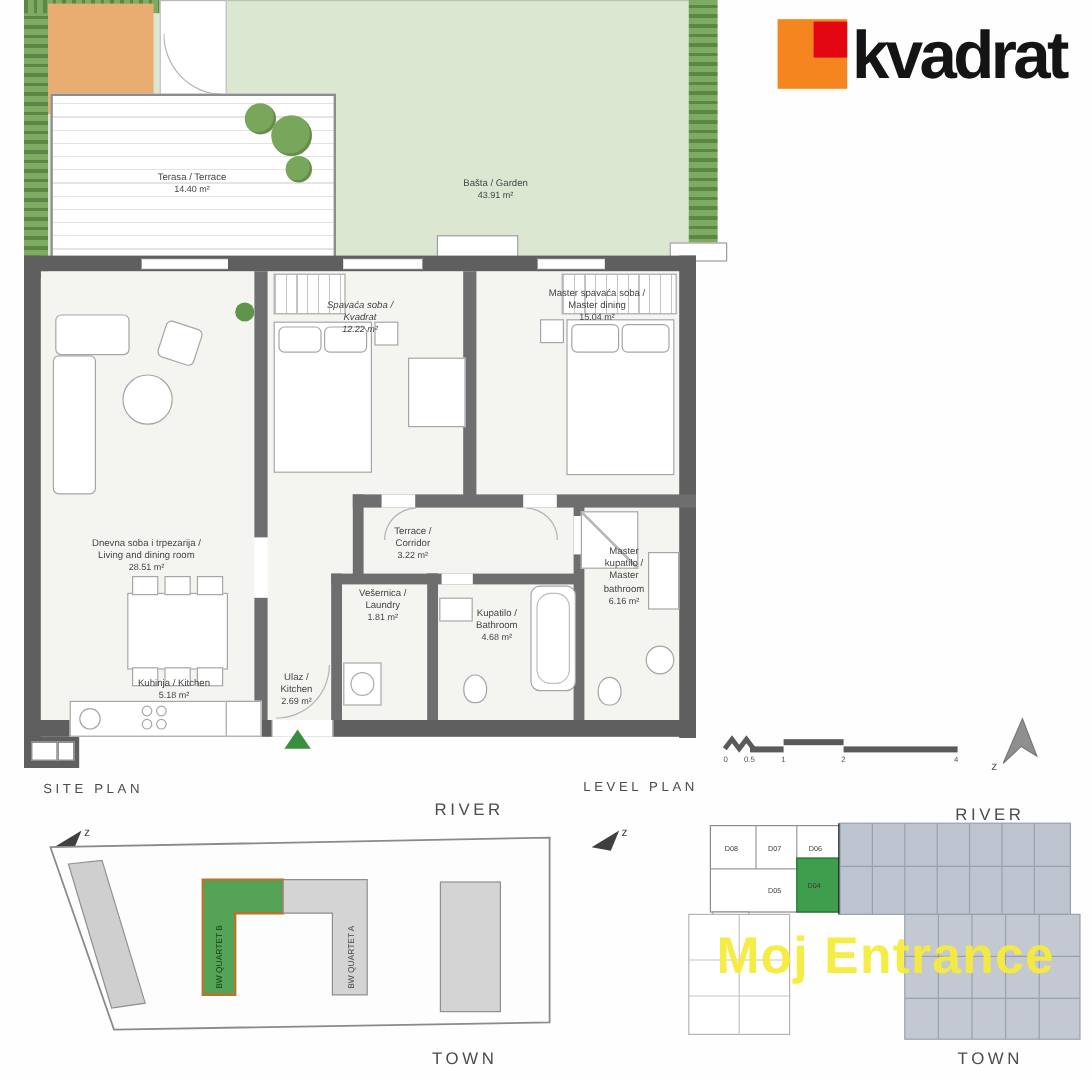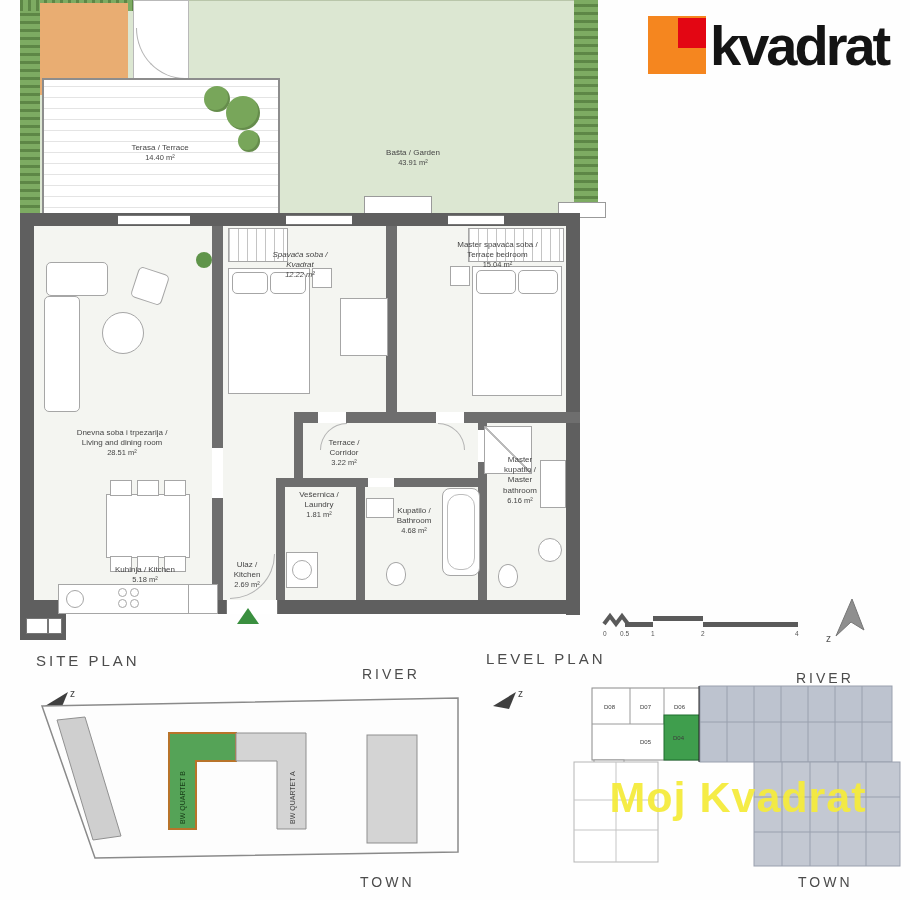--- a/index.html
+++ b/index.html
@@ -23,21 +23,21 @@
   .floor{background:#f4f5f1;}
   
   .furn{position:absolute;background:#fff;border:1px solid #a6a6a6;}
   .rnd{border-radius:5px;}
   .circ{border-radius:50%;}
   .slats{background-image:repeating-linear-gradient(90deg,#c4c4c4 0 1px,transparent 1px 9px);}
   .arc{position:absolute;background:transparent;border:0 solid #b3b3b3;}
   
   .room-label{position:absolute;font-size:8px;line-height:1.28;color:#454545;text-align:center;white-space:nowrap;}
   .room-label .area{font-size:7.5px;}
-  .big-label{position:absolute;font-size:15px;letter-spacing:3px;color:#4c4c4c;white-space:nowrap;}
+  .big-label{position:absolute;font-size:11px;letter-spacing:3px;color:#4c4c4c;white-space:nowrap;}
   .dir-label{position:absolute;font-size:14px;letter-spacing:3px;color:#4c4c4c;white-space:nowrap;}
   .unit-label{font-size:6px;fill:#3c3c3c;font-family:"Liberation Sans",sans-serif;}
   
   .logo-brand{position:absolute;font-size:56px;font-weight:800;letter-spacing:-3px;color:#141414;line-height:1;}
   .logo-bar{position:absolute;background:linear-gradient(90deg,#200000,#5a0505 18%,#c41212 38%,#c41212);display:flex;align-items:center;justify-content:center;}
   .logo-bar span{color:#fff;font-size:8px;font-weight:700;letter-spacing:8.5px;padding-left:34px;}
   
   .watermark{position:absolute;color:rgba(244,235,60,.95);font-weight:700;line-height:1.02;
              font-size:43px;letter-spacing:1px;white-space:nowrap;}
   
@@ -149,33 +149,33 @@
   <div class="abs" style="left:447px;top:494px;width:26px;height:74px;border:1px solid #bdbdbd;border-radius:12px;"></div>
   <div class="furn" style="left:386px;top:562px;width:18px;height:22px;border-radius:50% 50% 45% 45%;"></div>
   <div class="furn" style="left:366px;top:498px;width:26px;height:18px;"></div>
   <div class="furn" style="left:484px;top:426px;width:46px;height:46px;background:linear-gradient(45deg,transparent 48%,#bbb 48%,#bbb 52%,transparent 52%),#fff;"></div>
   <div class="furn circ" style="left:538px;top:538px;width:22px;height:22px;"></div>
   <div class="furn" style="left:498px;top:564px;width:18px;height:22px;border-radius:50% 50% 45% 45%;"></div>
   <div class="furn" style="left:540px;top:460px;width:24px;height:46px;"></div>
   <div class="furn" style="left:286px;top:552px;width:30px;height:34px;"></div>
   <div class="abs circ" style="left:292px;top:560px;width:18px;height:18px;border:1px solid #aaa;"></div>
 
-  <div class="room-label" style="left:42px;top:428px;width:160px;">
+  <div class="room-label" style="left:42px;top:448px;width:160px;">
     <div>Dnevna soba i trpezarija /</div>
     <div>Living and dining room</div>
     <div class="area">28.51 m²</div>
   </div>
   <div class="room-label" style="left:235px;top:250px;width:130px;font-style:italic;">
     <div>Spavaća soba /</div>
     <div>Kvadrat</div>
     <div class="area">12.22 m²</div>
   </div>
   <div class="room-label" style="left:425px;top:240px;width:145px;">
     <div>Master spavaća soba /</div>
-    <div>Terrace bedroom</div>
+    <div>Master dining</div>
     <div class="area">15.04 m²</div>
   </div>
   <div class="room-label" style="left:304px;top:438px;width:80px;">
     <div>Terrace /</div>
     <div>Corridor</div>
     <div class="area">3.22 m²</div>
   </div>
   <div class="room-label" style="left:283px;top:490px;width:72px;">
     <div>Vešernica /</div>
     <div>Laundry</div>
@@ -293,16 +293,16 @@
     <line x1="196" y1="117" x2="342" y2="117" stroke="#99a0ae"></line>
     <line x1="196" y1="152" x2="342" y2="152" stroke="#99a0ae"></line>
 
     <rect x="16" y="82" width="84" height="100" fill="#fff" stroke="#b5b5b5"></rect>
     <line x1="16" y1="120" x2="100" y2="120" stroke="#c5c5c5"></line>
     <line x1="16" y1="150" x2="100" y2="150" stroke="#c5c5c5"></line>
     <line x1="58" y1="82" x2="58" y2="182" stroke="#c5c5c5"></line>
   </svg>
 
   <div class="watermark" style="left:568px;top:776px;width:340px;text-align:center;">
-    <div>Moj Kvadrat</div>
+    <div>Moj Entrance</div>
   </div>
 
 </div>
 
 </body></html>

